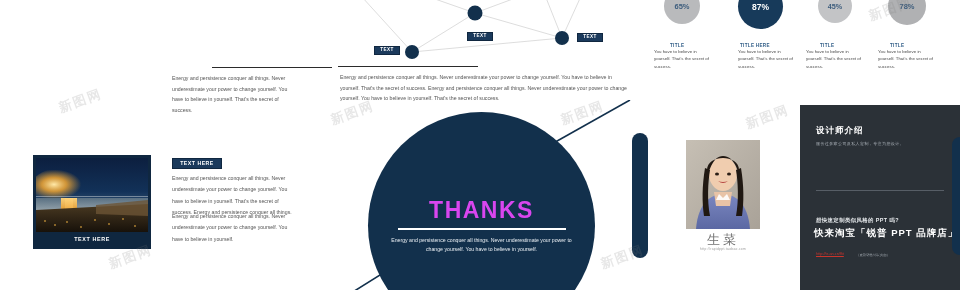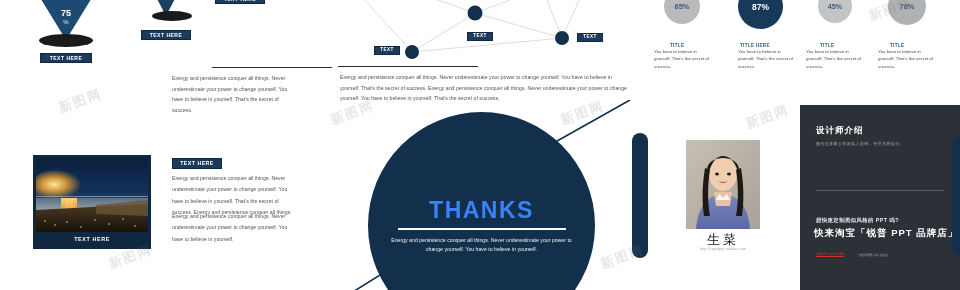--- a/index.html
+++ b/index.html
@@ -33,70 +33,52 @@
   .pcirc { border-radius:50%; display:flex; align-items:center; justify-content:center;
            font-weight:bold; }
   .stat-title { color:#2f5c86; font-size:4.6px; font-weight:bold; letter-spacing:.3px; }
   .stat-body  { color:#4a4a4a; font-size:4.4px; line-height:1.65; }
 
   
   #thanks-circle {
     background:#12304c; border-radius:50%;
     display:flex; flex-direction:column; align-items:center; justify-content:center;
   }
-  #thanks-title { color:#3b82f6; font-size:23px; font-weight:bold; letter-spacing:1.5px; }
+  #thanks-title { color:#d946ef; font-size:23px; font-weight:bold; letter-spacing:1.5px; }
   #thanks-div { width:168px; height:1.6px; background:#fff; margin:4px 0 6px; }
   #thanks-sub { color:#e9eef3; font-size:5.2px; line-height:1.75; text-align:center; width:196px; }
 
   
   #photo-frame { background:#0f2740; padding:3px 3px 0; display:flex; flex-direction:column; }
   #photo-img { position:relative; overflow:hidden; background:#0b1d33; }
   #photo-cap { color:#fff; font-size:5.4px; font-weight:bold; text-align:center;
                letter-spacing:.6px; padding:4px 0 5px; }
 
   
   #dark-panel { background:#2b3137; }
   #dark-panel .d-title { color:#ffffff; font-weight:bold; font-size:8.5px; letter-spacing:1px; }
   #dark-panel .d-sub   { color:#aab1b8; font-size:4px; letter-spacing:.4px; }
   #dark-panel .d-rule  { height:1px; background:#575e66; }
   #dark-panel .d-q     { color:#e6e9ec; font-size:5.4px; font-weight:bold; letter-spacing:.4px; }
   #dark-panel .d-shop  { color:#ffffff; font-size:9.5px; font-weight:bold; letter-spacing:1px; }
   #dark-panel .d-link  { color:#c9342b; font-size:3.8px; text-decoration:underline; }
   #dark-panel .d-note  { color:#9aa1a8; font-size:3.4px; }
 
-  #name-cn { color:#0f172a; font-size:13px; letter-spacing:3px; text-align:center; }
+  #name-cn { color:#737373; font-size:13px; letter-spacing:3px; text-align:center; }
   #name-url { color:#9a9a9a; font-size:3.3px; text-align:center; letter-spacing:.3px; }
 
   
   .wm { color:rgba(120,120,120,.18); font-size:13px; font-weight:bold;
         transform:rotate(-20deg); letter-spacing:2px; pointer-events:none; user-select:none; }
 </style>
 </head>
 <body>
 
 <div id="stage">
 
-  <div class="abs" style="left:0;top:0;width:200px;height:75px;">
-
-    <div class="abs" style="left:28px;top:-22px;">
-      <div class="cone"></div>
-      <div class="abs" style="left:0;top:30px;width:76px;text-align:center;color:#fff;font-size:9px;font-weight:bold;">75</div>
-      <div class="abs" style="left:0;top:41px;width:76px;text-align:center;color:#e3e8ee;font-size:6px;">%</div>
-      <div class="cone-shadow abs" style="left:11px;top:56px;"></div>
-    </div>
-    <div class="chip abs" style="left:40px;top:53px;width:52px;height:10px;font-size:5px;">TEXT HERE</div>
-
-    <div class="abs" style="left:140px;top:-34px;">
-      <div class="cone dark" style="border-left-width:26px;border-right-width:26px;border-top-width:50px;"></div>
-      <div class="cone-shadow abs" style="left:12px;top:45px;width:40px;height:10px;"></div>
-    </div>
-    <div class="chip abs" style="left:141px;top:30px;width:50px;height:10px;font-size:5px;">TEXT HERE</div>
-
-    <div class="chip abs" style="left:215px;top:-6px;width:50px;height:10px;font-size:5px;">TEXT HERE</div>
-  </div>
 
   <div class="abs" style="left:330px;top:-30px;width:300px;height:90px;">
     <svg width="300" height="90">
       <g stroke="#d9d9d9" stroke-width="0.9" fill="none">
         <line x1="45" y1="8" x2="145" y2="43"></line>
         <line x1="250" y1="4" x2="145" y2="43"></line>
         <line x1="145" y1="43" x2="82" y2="82"></line>
         <line x1="145" y1="43" x2="232" y2="68"></line>
         <line x1="82" y1="82" x2="232" y2="68"></line>
         <line x1="232" y1="68" x2="262" y2="2"></line>

